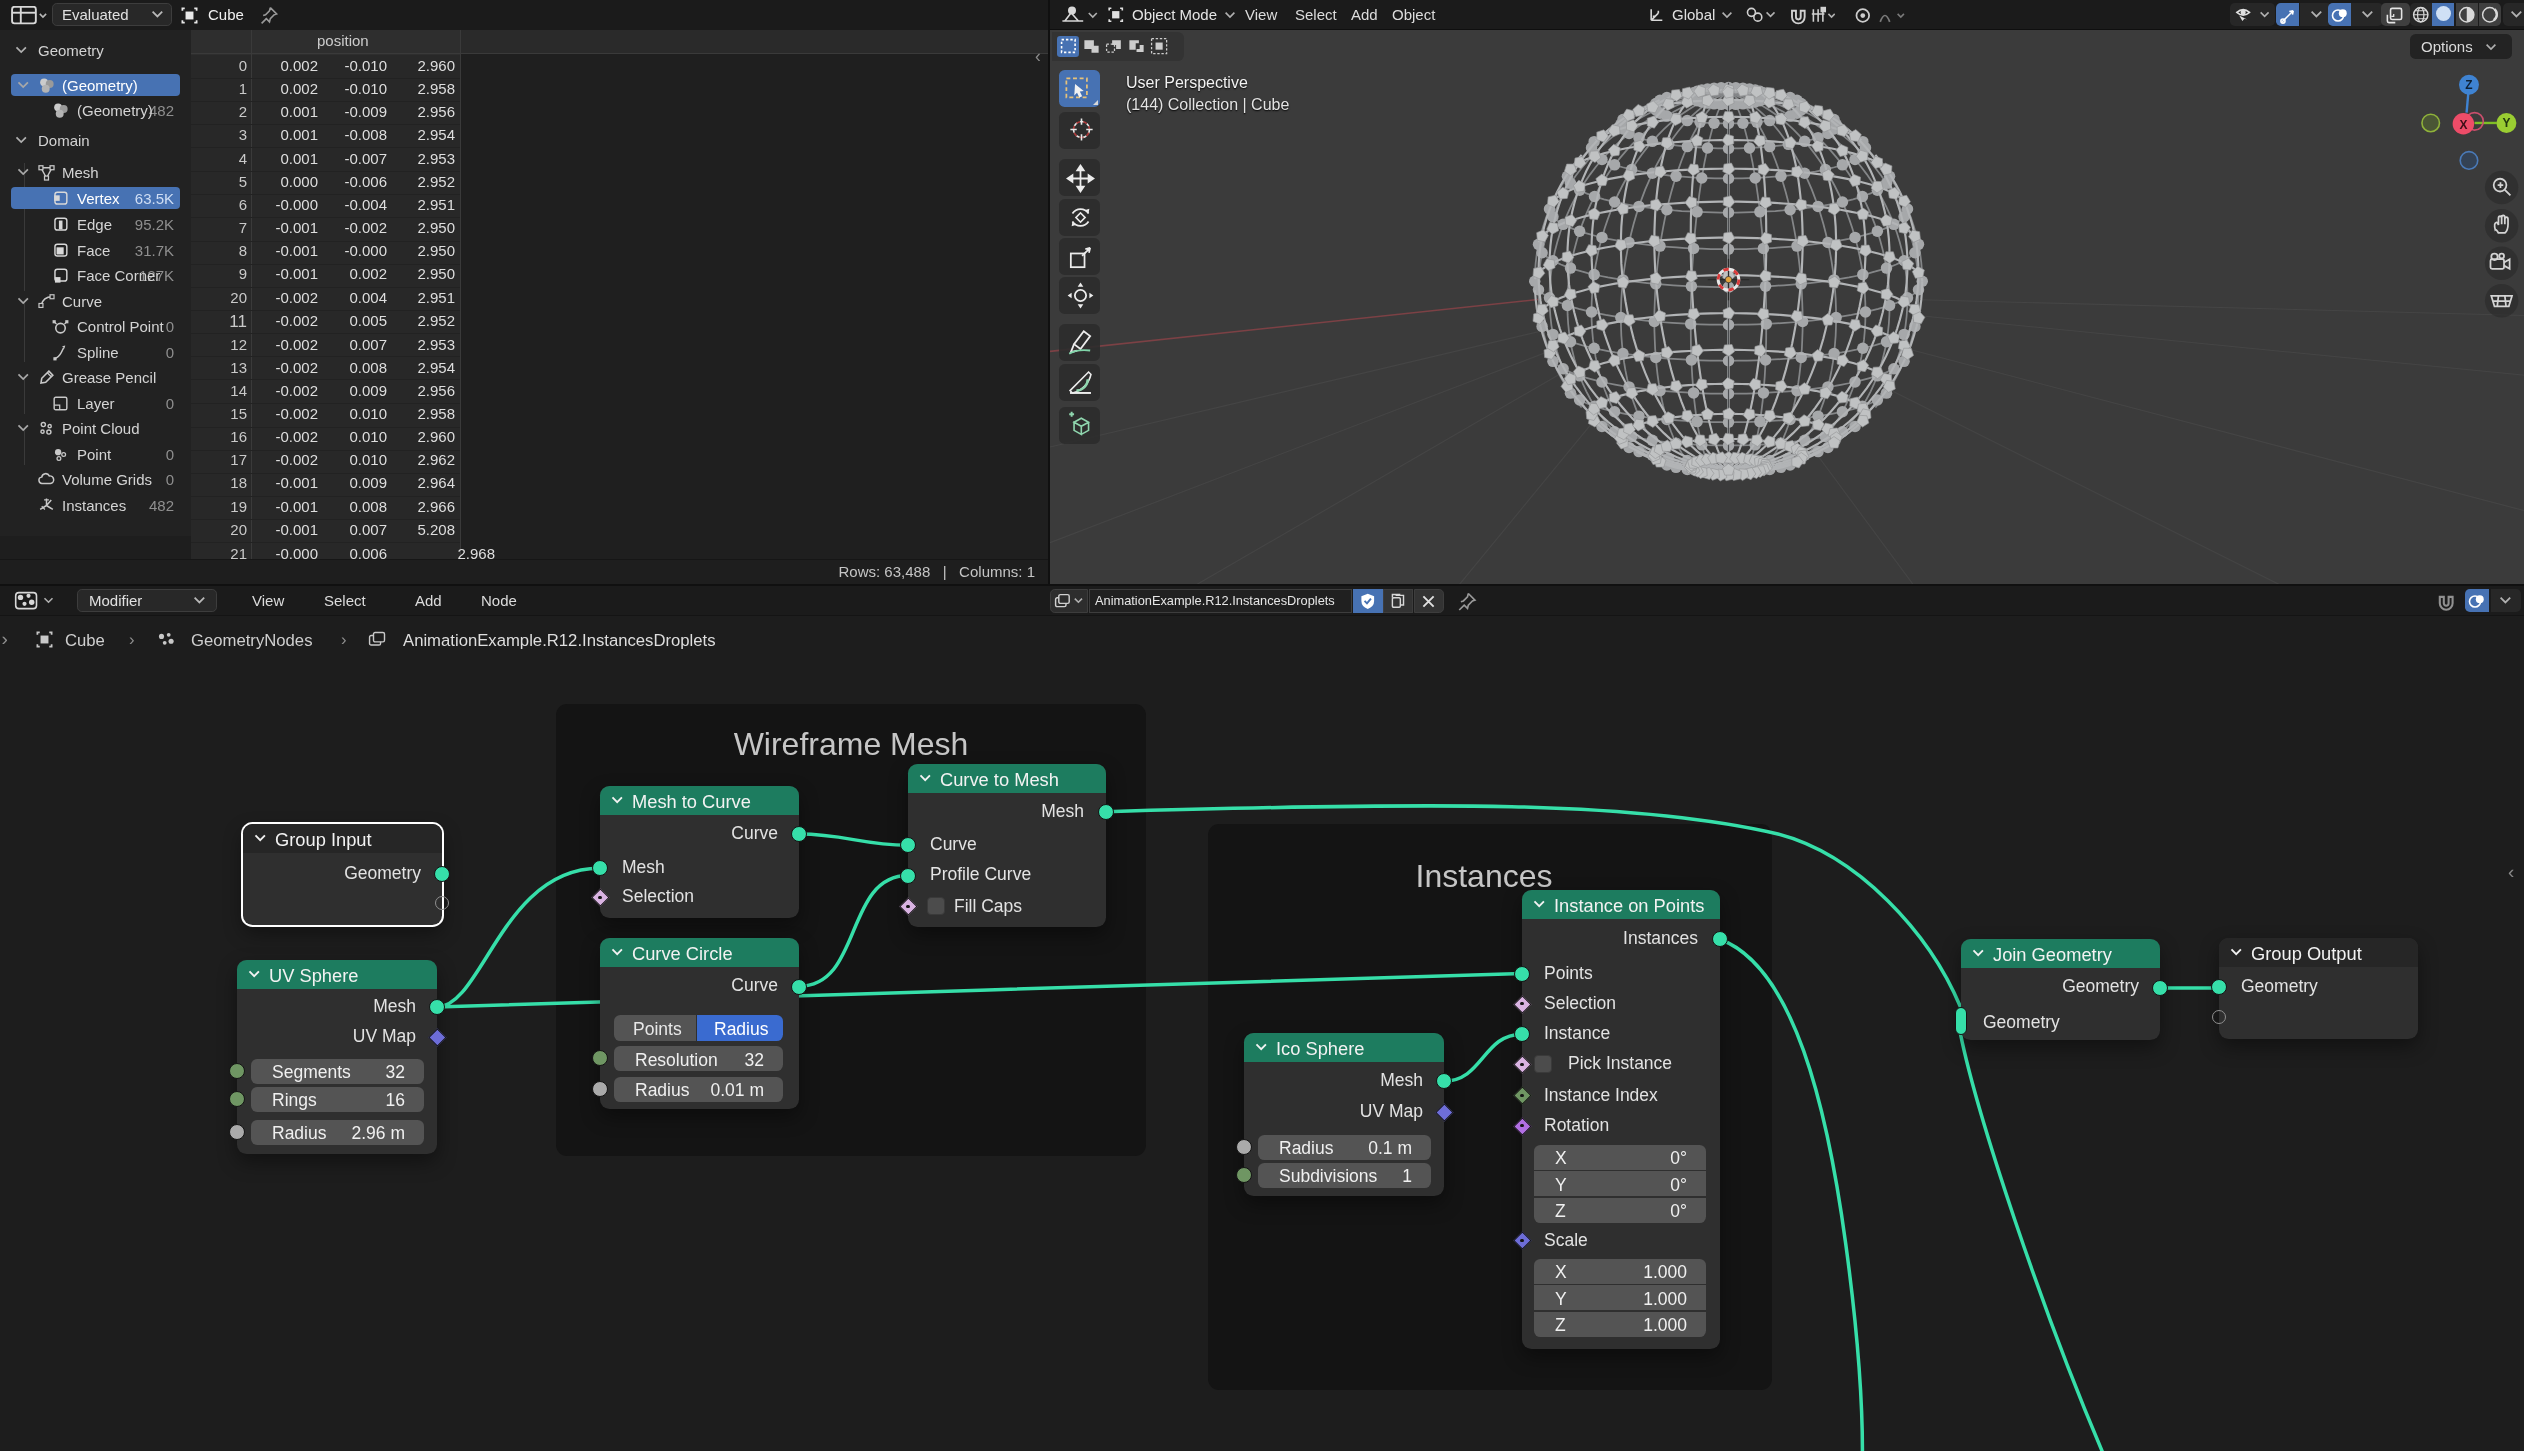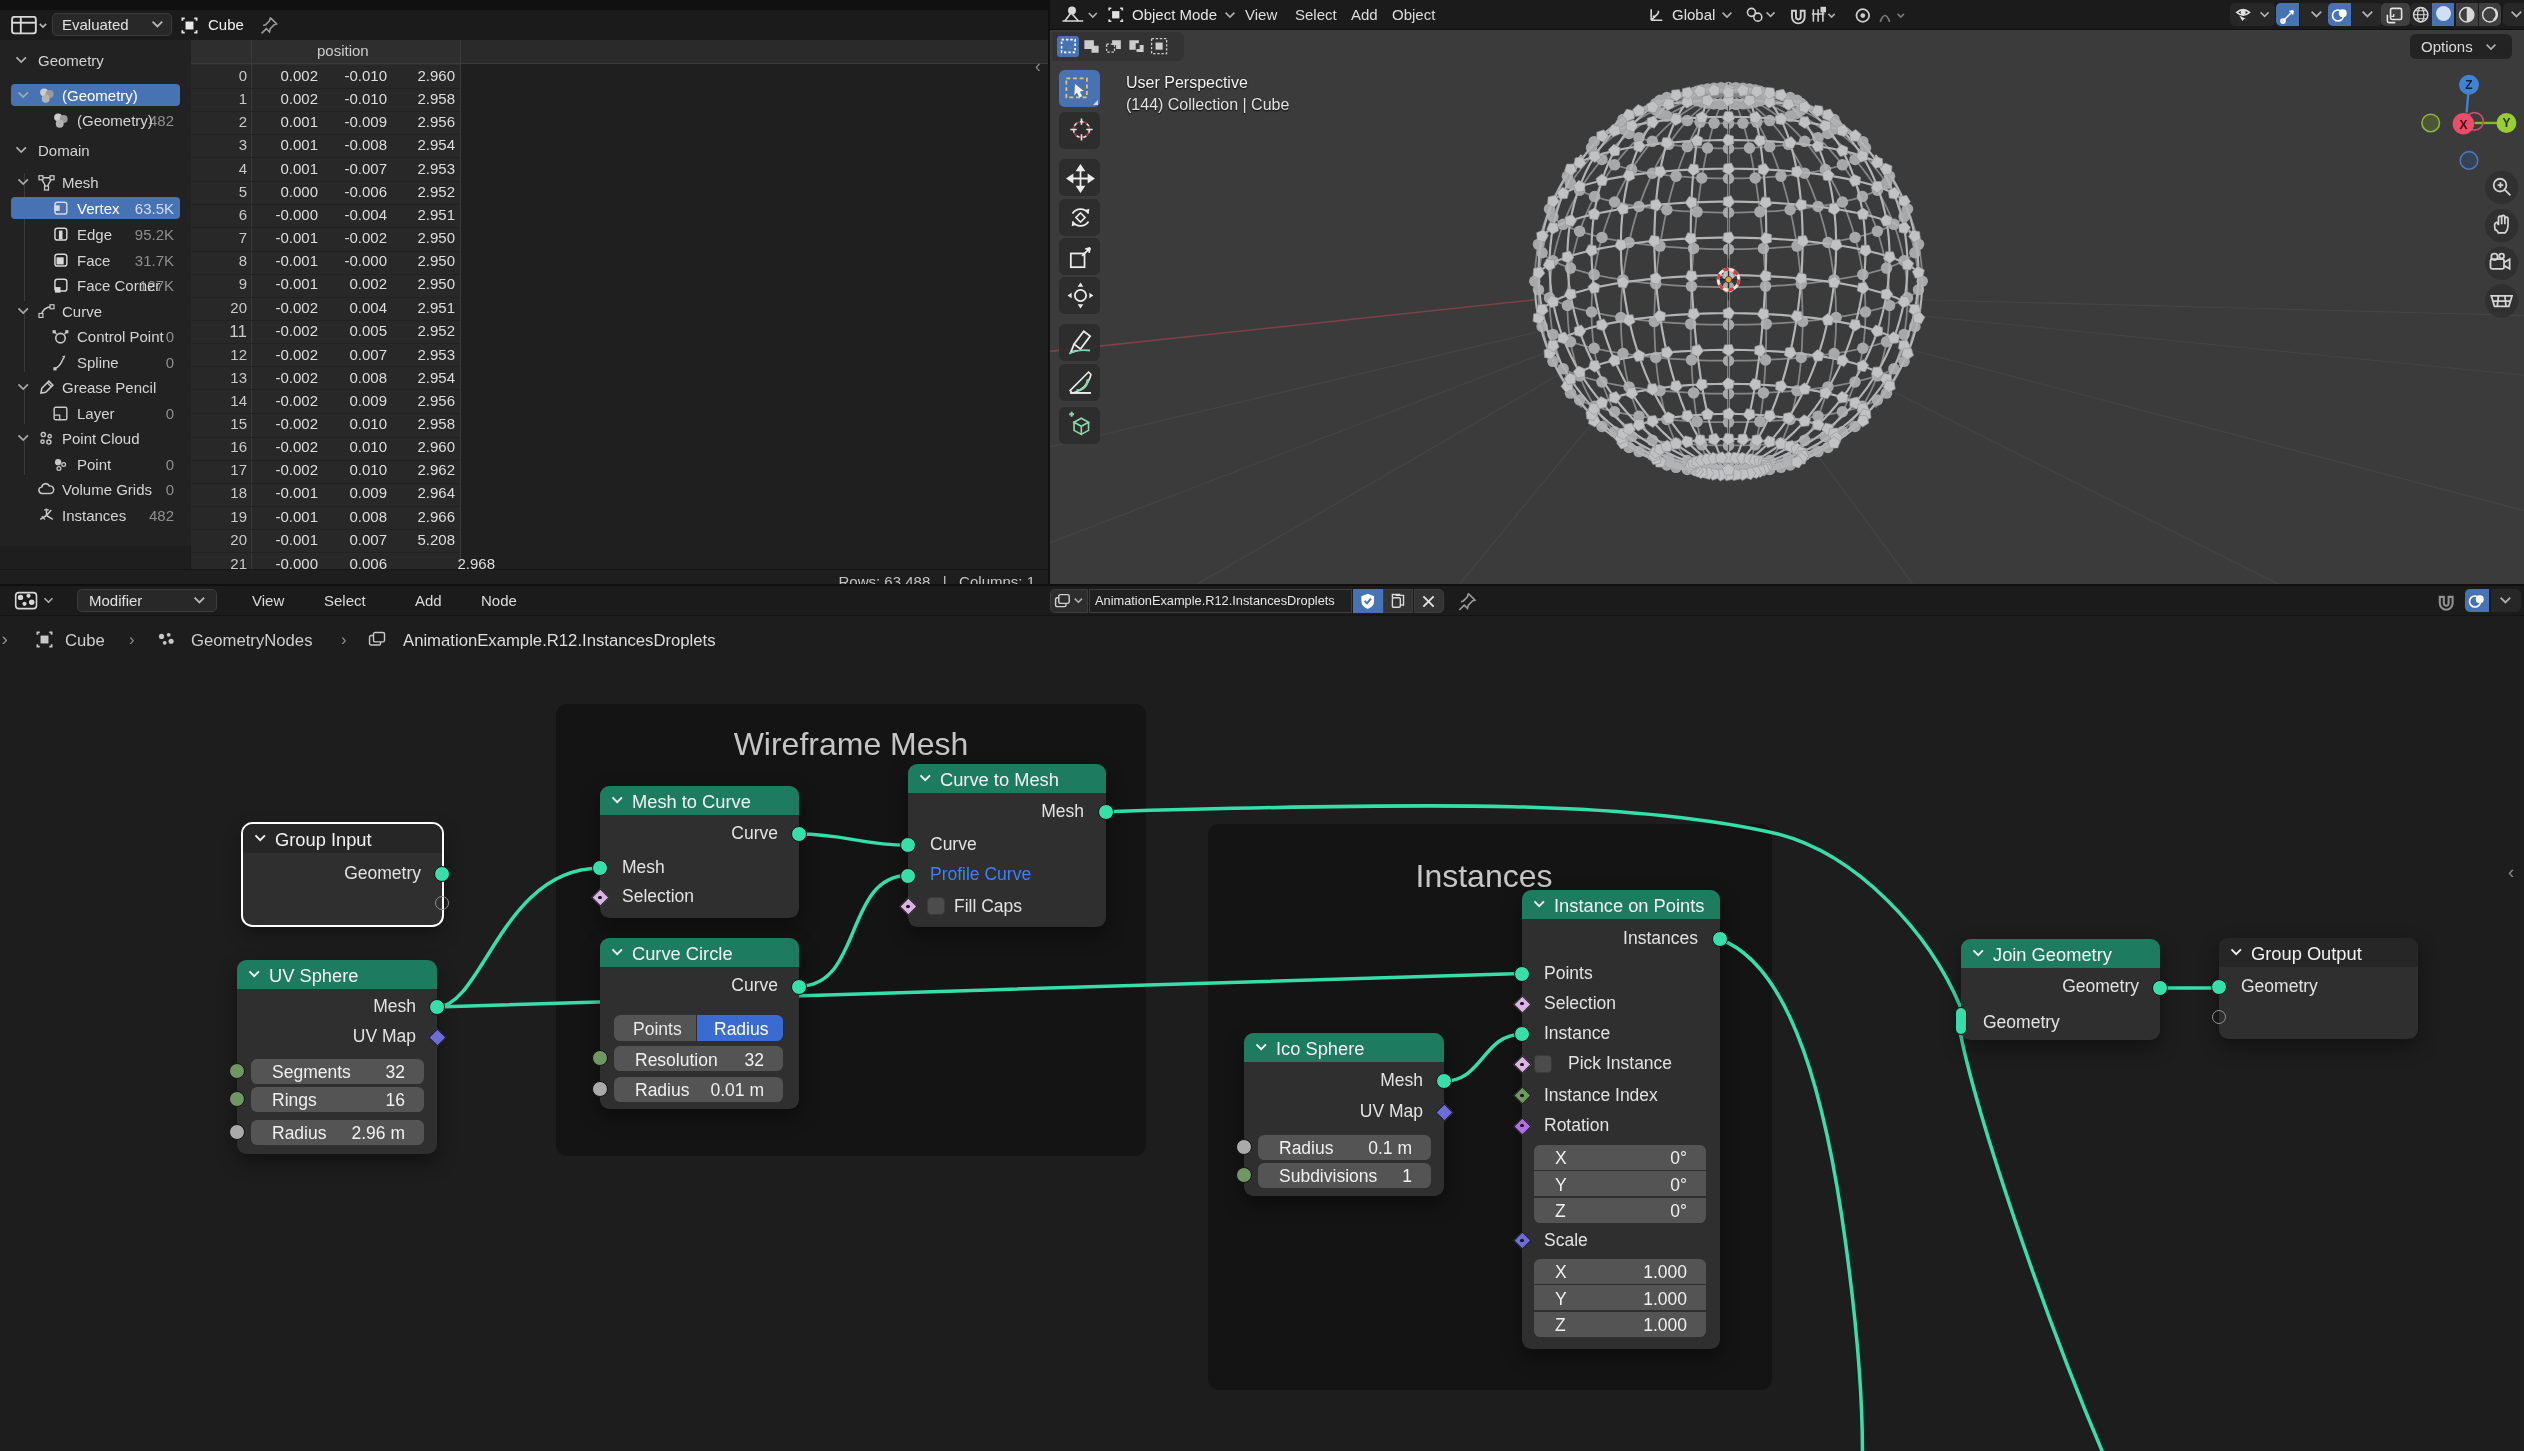--- a/index.html
+++ b/index.html
@@ -2,21 +2,21 @@
 <html style="font-size:12.8px"><head><meta charset="utf-8">
 <style>
 * { margin:0; padding:0; box-sizing:border-box; }
 html,body { width:2525px; height:1452px; background:#101010; overflow:hidden;
   font-family:"Liberation Sans", sans-serif; }
 .abs { position:absolute; }
 .txt { position:absolute; white-space:nowrap; }
 svg { position:absolute; display:block; }
 </style></head>
 <body>
-<div class="abs" style="left:0;top:10px;width:1048px;height:584px;background:#4c1d95;">
+<div class="abs" style="left:0;top:0;width:1048px;height:584px;background:#4c1d95;">
     <div class="abs" style="left:0;top:0;width:1048px;height:29.5px;background:#1b1b1b;"></div>
     <svg style="left:11px;top:5.6px" width="37" height="19" viewBox="0 0 46 24">
 <rect x="1" y="1" width="30" height="21" rx="3" fill="none" stroke="#d8d8d8" stroke-width="2.4"></rect>
 <line x1="1" y1="8.5" x2="31" y2="8.5" stroke="#d8d8d8" stroke-width="2.4"></line>
 <line x1="12" y1="1" x2="12" y2="22" stroke="#d8d8d8" stroke-width="2.4"></line>
 <path d="M36 10 l4 4 4-4" fill="none" stroke="#b8b8b8" stroke-width="2"></path>
 </svg>
     <div class="abs" style="left:52px;top:3.2px;width:120px;height:23px;background:#282828;border:0.8px solid #3d3d3d;border-radius:4.8px;"></div>
     <div class="txt" style="left:62px;top:5.6px;font-size:15px;color:#e0e0e0;">Evaluated</div>
     <svg style="left:151px;top:9.6px" width="12.8" height="9.6" viewBox="0 0 16 12">
@@ -1304,21 +1304,21 @@
     <div class="abs" style="left:908px;top:178px;width:198px;height:163px;background:#2f2f2f;border-radius:9.6px;box-shadow:0 8px 19px rgba(0,0,0,.4);">
       <div class="abs" style="left:0;top:0;width:198px;height:29px;background:#1d7c5f;border-radius:9.6px 9.6px 0 0;"></div>
       <svg style="left:10.4px;top:8.8px" width="14.4" height="11" viewBox="0 0 18 14">
         <path d="M3 3 l6 6 6-6" fill="none" stroke="#f2f2f2" stroke-width="2.4"></path>
       </svg>
       <div class="txt" style="left:32px;top:4.8px;font-size:18.3px;color:#f2f2f2;">Curve to Mesh</div>
       <div class="txt" style="left:176px;top:37px;transform:translateX(-100%);font-size:17.5px;color:#e2e2e2;">Mesh</div>
       <div class="abs" style="left:190px;top:40px;width:16px;height:16px;border-radius:50%;background:#36dfa9;border:1.6px solid #141414;"></div>
       <div class="txt" style="left:22px;top:70px;font-size:17.5px;color:#e2e2e2;">Curve</div>
       <div class="abs" style="left:-8px;top:73px;width:16px;height:16px;border-radius:50%;background:#36dfa9;border:1.6px solid #141414;"></div>
-      <div class="txt" style="left:22px;top:100px;font-size:17.5px;color:#3b82f6;">Profile Curve</div>
+      <div class="txt" style="left:22px;top:100px;font-size:17.5px;color:#e5e5e5;">Profile Curve</div>
       <div class="abs" style="left:-8px;top:104px;width:16px;height:16px;border-radius:50%;background:#36dfa9;border:1.6px solid #141414;"></div>
       <div class="abs" style="left:19px;top:133px;width:18.3px;height:18.3px;background:#4c4c4c;border-radius:4px;border:0.8px solid #3a3a3a;"></div>
       <div class="txt" style="left:46px;top:132px;font-size:17.5px;color:#e2e2e2;">Fill Caps</div>
       <div class="abs" style="left:-6.4px;top:136px;width:12.8px;height:12.8px;background:#d9b3e2;border:1.6px solid #141414;transform:rotate(45deg);"></div>
       <div class="abs" style="left:-1.6px;top:141px;width:3.2px;height:3.2px;background:#141414;border-radius:50%;"></div>
     </div>
     <div class="abs" style="left:1244px;top:447px;width:200px;height:163px;background:#2f2f2f;border-radius:9.6px;box-shadow:0 8px 19px rgba(0,0,0,.4);">
       <div class="abs" style="left:0;top:0;width:200px;height:29px;background:#1d7c5f;border-radius:9.6px 9.6px 0 0;"></div>
       <svg style="left:10.4px;top:8.8px" width="14.4" height="11" viewBox="0 0 18 14">
         <path d="M3 3 l6 6 6-6" fill="none" stroke="#f2f2f2" stroke-width="2.4"></path>

